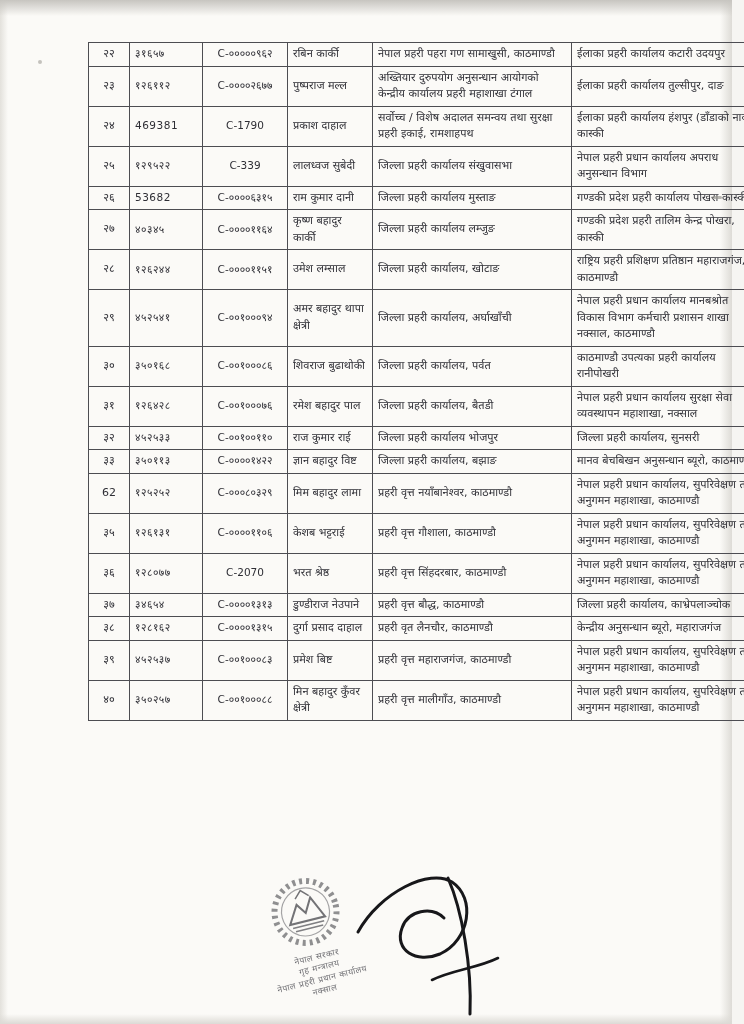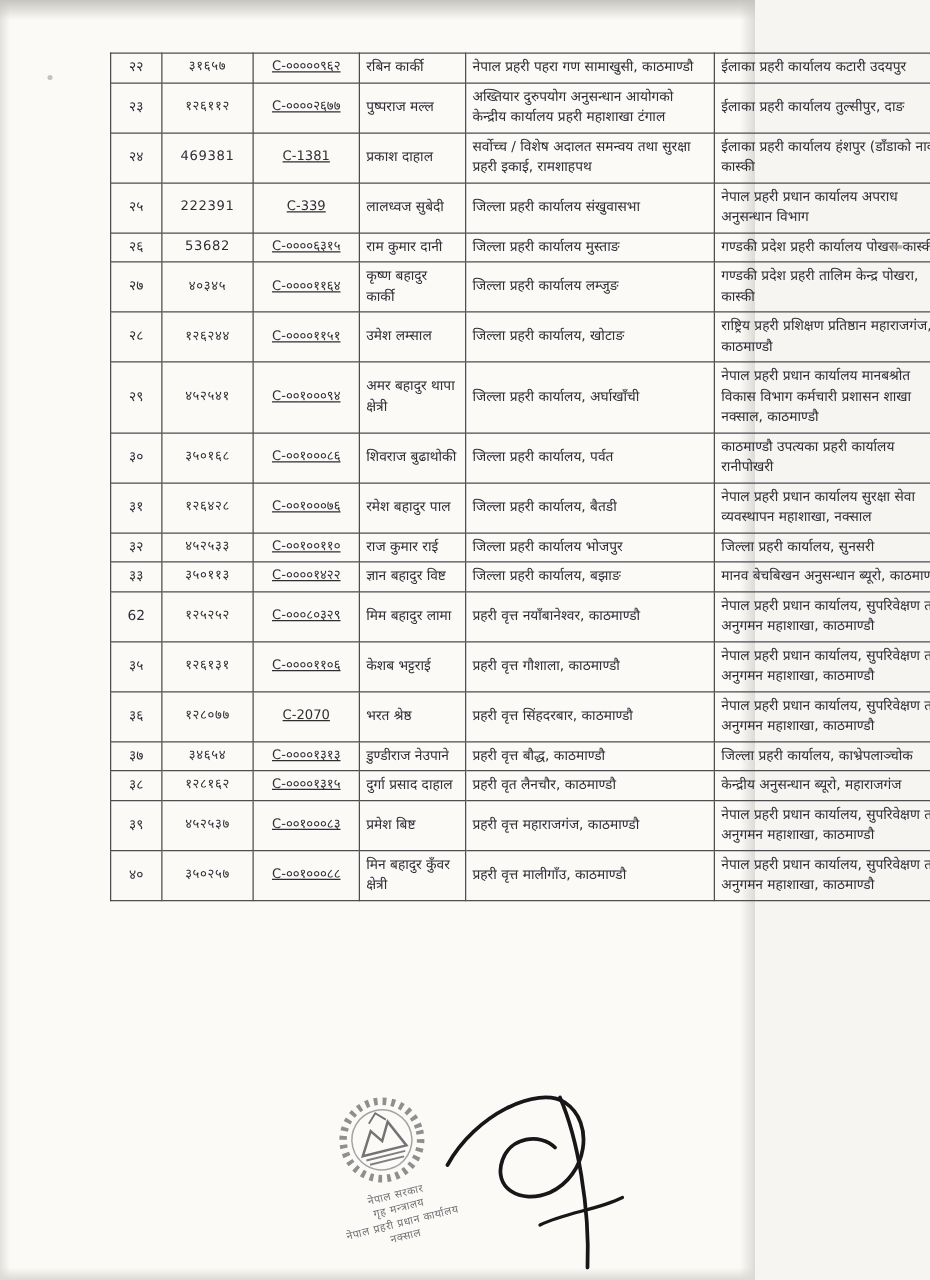--- a/index.html
+++ b/index.html
@@ -2,43 +2,43 @@
 <html><head>
 <meta charset="utf-8">
 <style>
   html,body{margin:0;padding:0;}
   body{
     width:744px;height:1024px;overflow:hidden;
     font-family:"DejaVu Sans","Liberation Sans",sans-serif;
     background:#f6f5f2;
   }
   .page{
-    position:relative;width:604px;height:1024px;
+    position:relative;width:732px;height:1024px;
     background:
       linear-gradient(180deg,#c7c5c0 0px,rgba(250,249,246,0) 16px),
       linear-gradient(0deg,#dcdad5 0px,rgba(250,249,246,0) 10px),
       linear-gradient(90deg,#e3e1dc 0px,rgba(250,249,246,0) 8px),
       linear-gradient(270deg,#dddbd6 0px,rgba(250,249,246,0) 12px),
       #fbfaf7;
   }
   table.doc-table{
     position:absolute;left:88px;top:42px;width:614px;
     border-collapse:collapse;table-layout:fixed;
   }
   .doc-table td{
     border:1px solid #4d4d52;
     padding:3px 5px;
     font-size:11px;line-height:1.5;
     color:#2e2e35;
     vertical-align:middle;
     word-wrap:break-word;
   }
   .doc-table td.c-sn{width:30px;text-align:center;}
-  .doc-table td.c-no{width:62px;text-align:center;font-size:10.5px;letter-spacing:.5px;}
-  .doc-table td.c-cno{width:74px;text-align:center;font-size:10.5px;text-decoration:underline;}
+  .doc-table td.c-no{width:62px;text-align:left;font-size:10.5px;letter-spacing:.5px;}
+  .doc-table td.c-cno{width:74px;text-align:center;font-size:10.5px;}
   .doc-table td.c-name{width:74px;margin-top:20px;}
   .doc-table td.c-office{width:188px;}
   .doc-table td.c-dest{width:180px;}
   .stamp-wrap{
     position:absolute;left:238px;top:872px;width:150px;height:140px;
     transform:rotate(-14deg);
     color:#5c5c60;opacity:.85;
   }
   .stamp-lines{
     text-align:center;font-size:8.5px;line-height:1.35;color:#56565c;
@@ -68,28 +68,28 @@
           <td class="c-sn">२३</td>
           <td class="c-no">१२६११२</td>
           <td class="c-cno">C-००००२६७७</td>
           <td class="c-name">पुष्पराज मल्ल</td>
           <td class="c-office">अख्तियार दुरुपयोग अनुसन्धान आयोगको केन्द्रीय कार्यालय प्रहरी महाशाखा टंगाल</td>
           <td class="c-dest">ईलाका प्रहरी कार्यालय तुल्सीपुर, दाङ</td>
         </tr>
         <tr>
           <td class="c-sn">२४</td>
           <td class="c-no">469381</td>
-          <td class="c-cno">C-1381</td>
+          <td class="c-cno">C-1790</td>
           <td class="c-name">प्रकाश दाहाल</td>
           <td class="c-office">सर्वोच्च / विशेष अदालत समन्वय तथा सुरक्षा प्रहरी इकाई, रामशाहपथ</td>
           <td class="c-dest">ईलाका प्रहरी कार्यालय हंशपुर (डाँडाको नाक) कास्की</td>
         </tr>
         <tr>
           <td class="c-sn">२५</td>
-          <td class="c-no">222391</td>
+          <td class="c-no">१२९५२२</td>
           <td class="c-cno">C-339</td>
           <td class="c-name">लालध्वज सुबेदी</td>
           <td class="c-office">जिल्ला प्रहरी कार्यालय संखुवासभा</td>
           <td class="c-dest">नेपाल प्रहरी प्रधान कार्यालय अपराध अनुसन्धान विभाग</td>
         </tr>
         <tr>
           <td class="c-sn">२६</td>
           <td class="c-no">53682</td>
           <td class="c-cno">C-००००६३१५</td>
           <td class="c-name">राम कुमार दानी</td>

